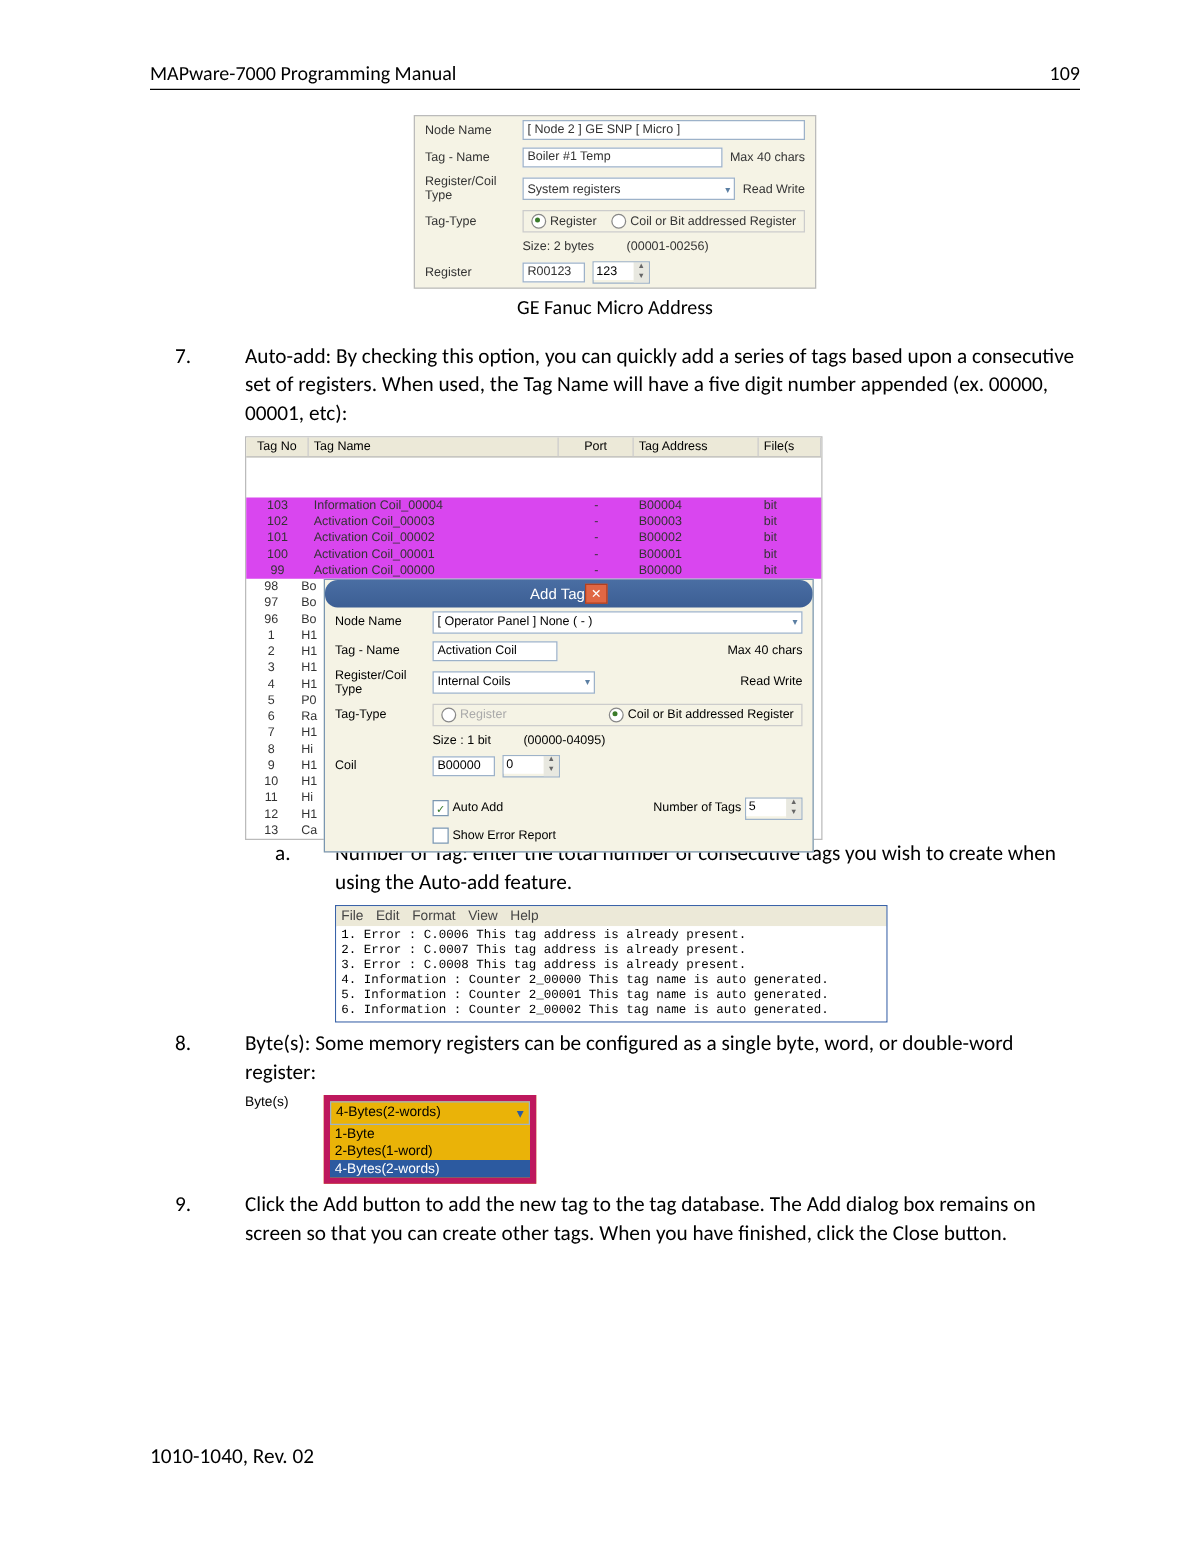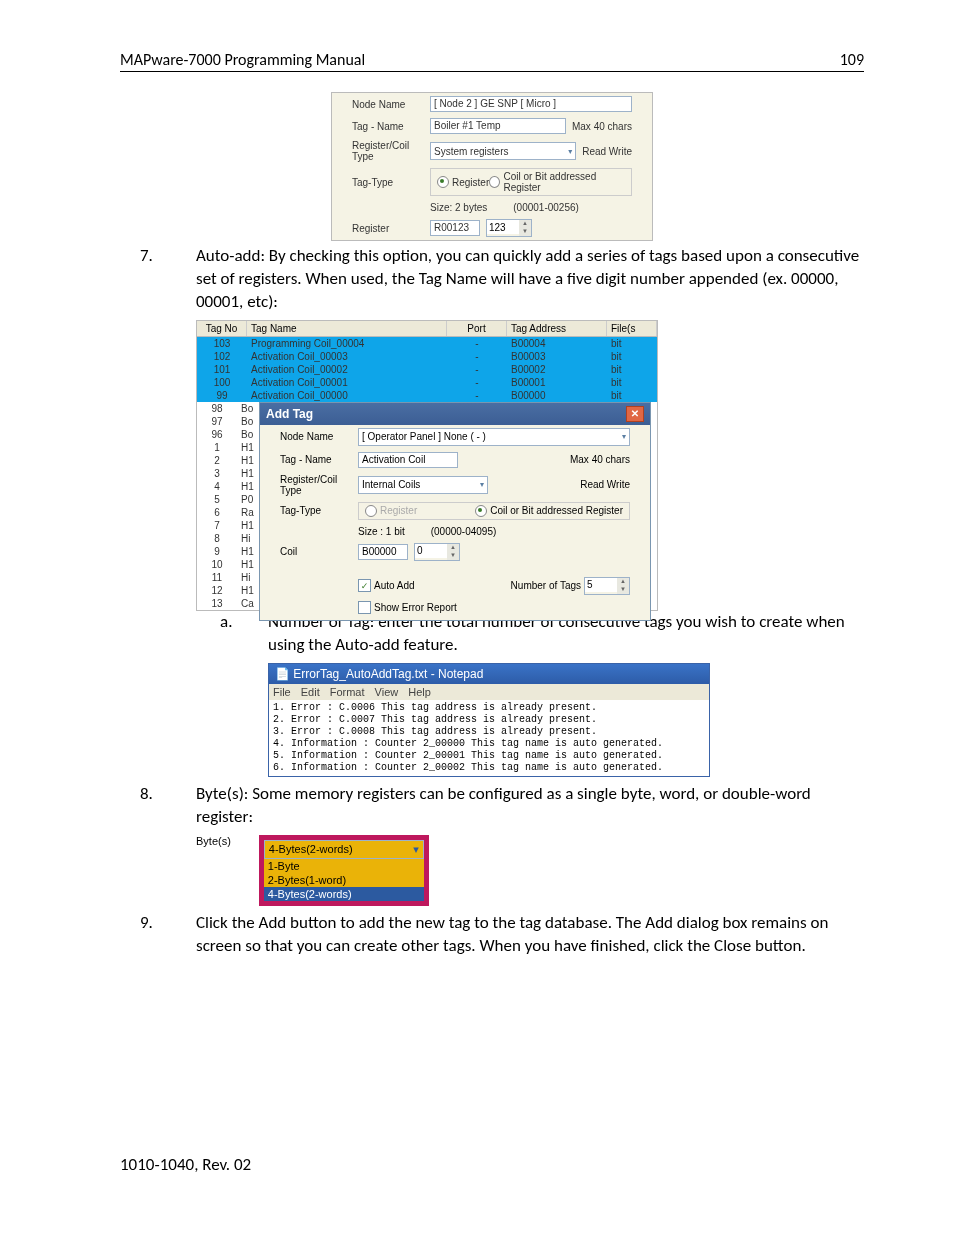--- a/index.html
+++ b/index.html
@@ -1,21 +1,21 @@
 <!DOCTYPE html>
 <html><head>
 <meta charset="utf-8">
 <style>
   body { font-family: Calibri, Arial, sans-serif; margin: 0; background: #fff; color: #000; }
   .page { width: 954px; min-height: 1235px; margin: 0 auto; padding: 50px 90px 40px 120px; box-sizing: border-box; position: relative; }
   .header-row { display: flex; justify-content: space-between; border-bottom: 1px solid #000; padding-bottom: 2px; margin-bottom: 20px; }
   .footer { position: absolute; bottom: 60px; left: 120px; font-size: 17px; }
   
   .dlg { background: #f5f3e5; border: 1px solid #bbb; font-family: Tahoma, Arial, sans-serif; font-size: 11px; color: #333; }
-  .dlg-row { display: flex; align-items: center; padding: 3px 20px; gap: 6px; }
+  .dlg-row { display: flex; align-items: center; padding: 3px 8px; gap: 6px; }
   .dlg-label { width: 72px; font-size: 10px; }
   .dlg-input { background: #fff; border: 1px solid #9db2c9; height: 16px; padding: 1px 3px; font-size: 10px; box-sizing: border-box; }
   .dlg-select { background: #fff; border: 1px solid #9db2c9; height: 18px; padding: 0 3px; font-size: 10px; box-sizing: border-box; display:flex; align-items:center; justify-content:space-between;}
   .dlg-select::after{ content:"▾"; font-size:8px; color:#5b7fa3;}
   .radio { display: inline-flex; align-items: center; gap: 3px; font-size: 10px; }
   .radio-dot { width:10px; height:10px; border-radius:50%; border:1px solid #888; background:#fff; position:relative;}
   .radio-dot.sel::after{content:"";position:absolute;left:2px;top:2px;width:4px;height:4px;border-radius:50%;background:#3a7b2a;}
   .small { font-size: 10px; }
   .caption { text-align: center; font-size: 16px; margin: 6px 0 18px; }
   .list-block { font-size: 17px; line-height: 1.35; margin: 0 0 6px 0; }
@@ -25,26 +25,26 @@
   .indent2 { padding-left: 148px; text-indent: -24px; }
   
   .tagtable { background:#fff; font-family: Tahoma, Arial, sans-serif; font-size:10px; border:1px solid #bbb; margin-left:76px; width:460px;}
   .tagtable-head{ display:flex; background:#ece9d8; border-bottom:1px solid #bbb;}
   .tagtable-head>div{ padding:2px 4px; border-right:1px solid #ccc; box-sizing:border-box;}
   .tt-col1{width:50px;text-align:center;}
   .tt-col2{width:200px;}
   .tt-col3{width:60px;text-align:center;}
   .tt-col4{width:100px;}
   .tt-col5{width:50px;}
-  .tagtable-body{background:#0ea5e9;}
+  .tagtable-body{background:#d946ef;margin-top:32px;}
   .tt-row{display:flex;}
   .tt-row>div{padding:0 4px;font-size:10px;line-height:13px;color:#333;box-sizing:border-box;}
   .addtag-overlay{ position:relative;}
   .addtag-dlg{ position:absolute; left:62px; top:0; width:390px; background:#f5f3e5; border:1px solid #7a96b0;}
-  .addtag-title{ background: linear-gradient(#4a6ea3,#3c5e94); color:#fff; font-weight:bold; font-size:12px; padding:3px 6px; display:flex; justify-content:space-between; align-items:center;}
+  .addtag-title{ background: linear-gradient(#4a6ea3,#3c5e94); color:#fff; font-weight:normal; font-size:12px; padding:3px 6px; display:flex; justify-content:center; align-items:center;border-radius:10px;}
   .close-x{ width:16px;height:14px;background:#e06744;color:#fff;display:flex;align-items:center;justify-content:center;font-size:10px;border:1px solid #b04020;}
   .chk{width:11px;height:11px;border:1px solid #7a96b0;background:#fff;display:inline-flex;align-items:center;justify-content:center;font-size:9px;color:#3a7b2a;}
   .spinner{display:inline-flex;border:1px solid #9db2c9;height:16px;}
   .spinner input{border:none;width:28px;font-size:10px;padding:0 2px;height:14px;}
   .spinner .arrows{width:12px;background:#e8e8e0;display:flex;flex-direction:column;}
   .spinner .arrows span{flex:1;font-size:6px;text-align:center;line-height:7px;color:#666;}
   
   .notepad{ margin-left:148px; width:440px; border:1px solid #3a63a8; font-family:"Lucida Console","Courier New",monospace;}
   .notepad-title{background:linear-gradient(#3a73c7,#2d5ca8);color:#fff;font-family:Tahoma,Arial,sans-serif;font-size:12px;padding:3px 6px;}
   .notepad-menu{background:#ece9d8;font-family:Tahoma,Arial,sans-serif;font-size:11px;padding:2px 4px;display:flex;gap:10px;color:#444;}
@@ -105,35 +105,36 @@
       <div class="dlg-input" style="width:50px;">R00123</div>
       <span class="spinner">
           <input value="123" style="">
           <span class="arrows">
             <span>▲</span>
             <span>▼</span>
           </span>
         </span>
     </div>
   </div>
+  <div class="caption">GE Fanuc Micro Address</div>
 
   <div class="list-block indent1"><span class="li-num">7.</span><span>Auto-add:  By checking this option, you can quickly add a series of tags based upon a consecutive set of registers.  When used, the Tag Name will have a five digit number appended (ex. 00000, 00001, etc):</span></div>
 
   <div class="tagtable">
     <div class="tagtable-head">
       <div class="tt-col1">Tag No</div>
       <div class="tt-col2">Tag Name</div>
       <div class="tt-col3">Port</div>
       <div class="tt-col4">Tag Address</div>
       <div class="tt-col5">File(s</div>
     </div>
     <div class="tagtable-body" id="tt-full">
         <div class="tt-row">
           <div class="tt-col1">103</div>
-          <div class="tt-col2">Programming Coil_00004</div>
+          <div class="tt-col2">Information Coil_00004</div>
           <div class="tt-col3">-</div>
           <div class="tt-col4">B00004</div>
           <div class="tt-col5">bit</div>
         </div>
         <div class="tt-row">
           <div class="tt-col1">102</div>
           <div class="tt-col2">Activation Coil_00003</div>
           <div class="tt-col3">-</div>
           <div class="tt-col4">B00003</div>
           <div class="tt-col5">bit</div>
@@ -304,21 +305,20 @@
             </span>
         </div>
       </div>
       <div style="clear:both;"></div>
     </div>
   </div>
 
   <div class="list-block indent2"><span class="li-letter">a.</span><span>Number of Tag: enter the total number of consecutive tags you wish to create when using the Auto-add feature.</span></div>
 
   <div class="notepad">
-    <div class="notepad-title">📄 <span>ErrorTag_AutoAddTag.txt - Notepad</span></div>
     <div class="notepad-menu" id="np-menu">
         <span>File</span>
         <span>Edit</span>
         <span>Format</span>
         <span>View</span>
         <span>Help</span>
       </div>
     <div class="notepad-body" id="np-body">1. Error : C.0006 This tag address is already present.
 2. Error : C.0007 This tag address is already present.
 3. Error : C.0008 This tag address is already present.

